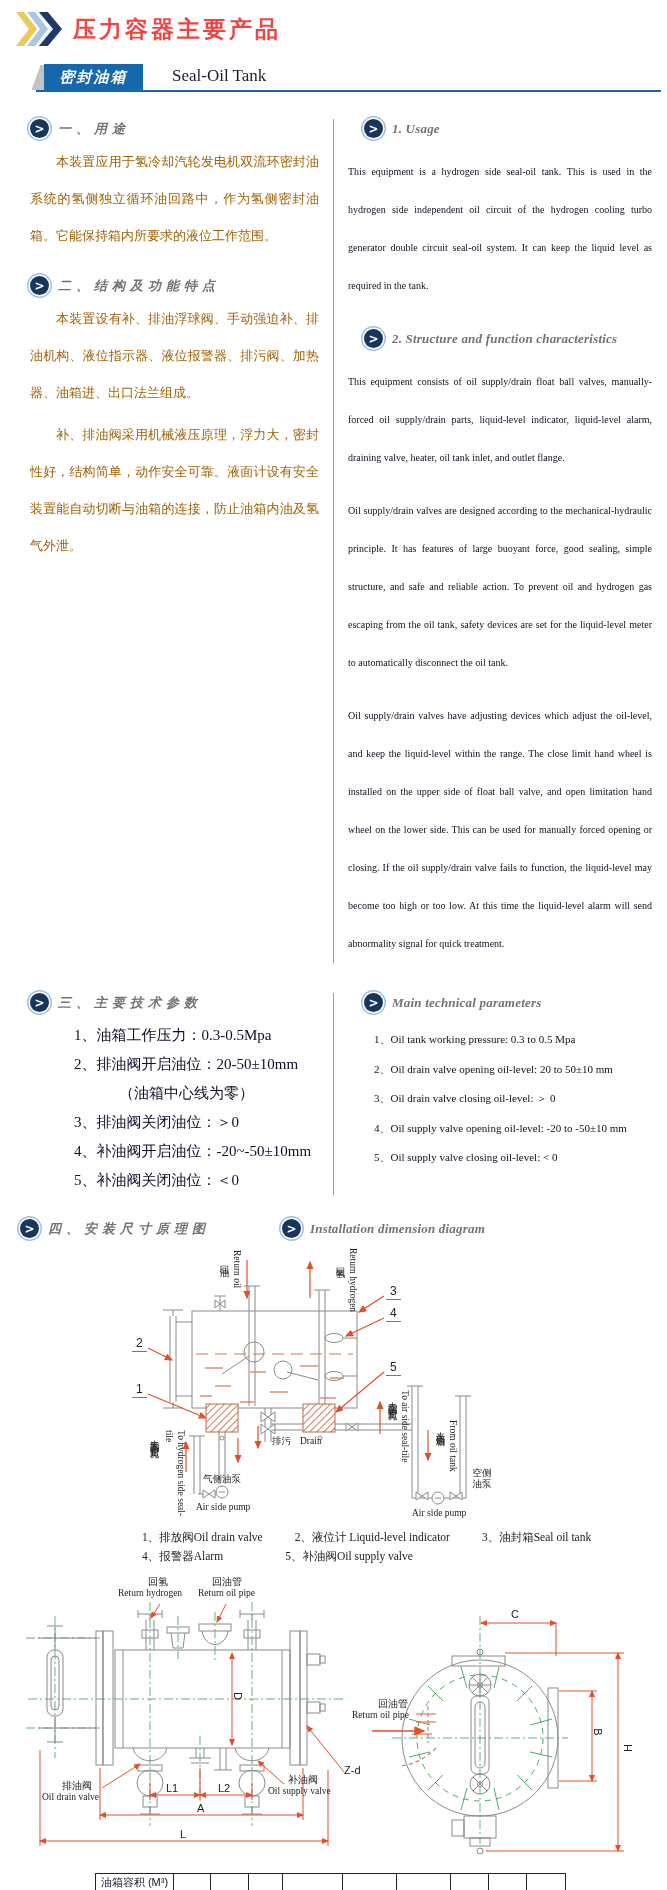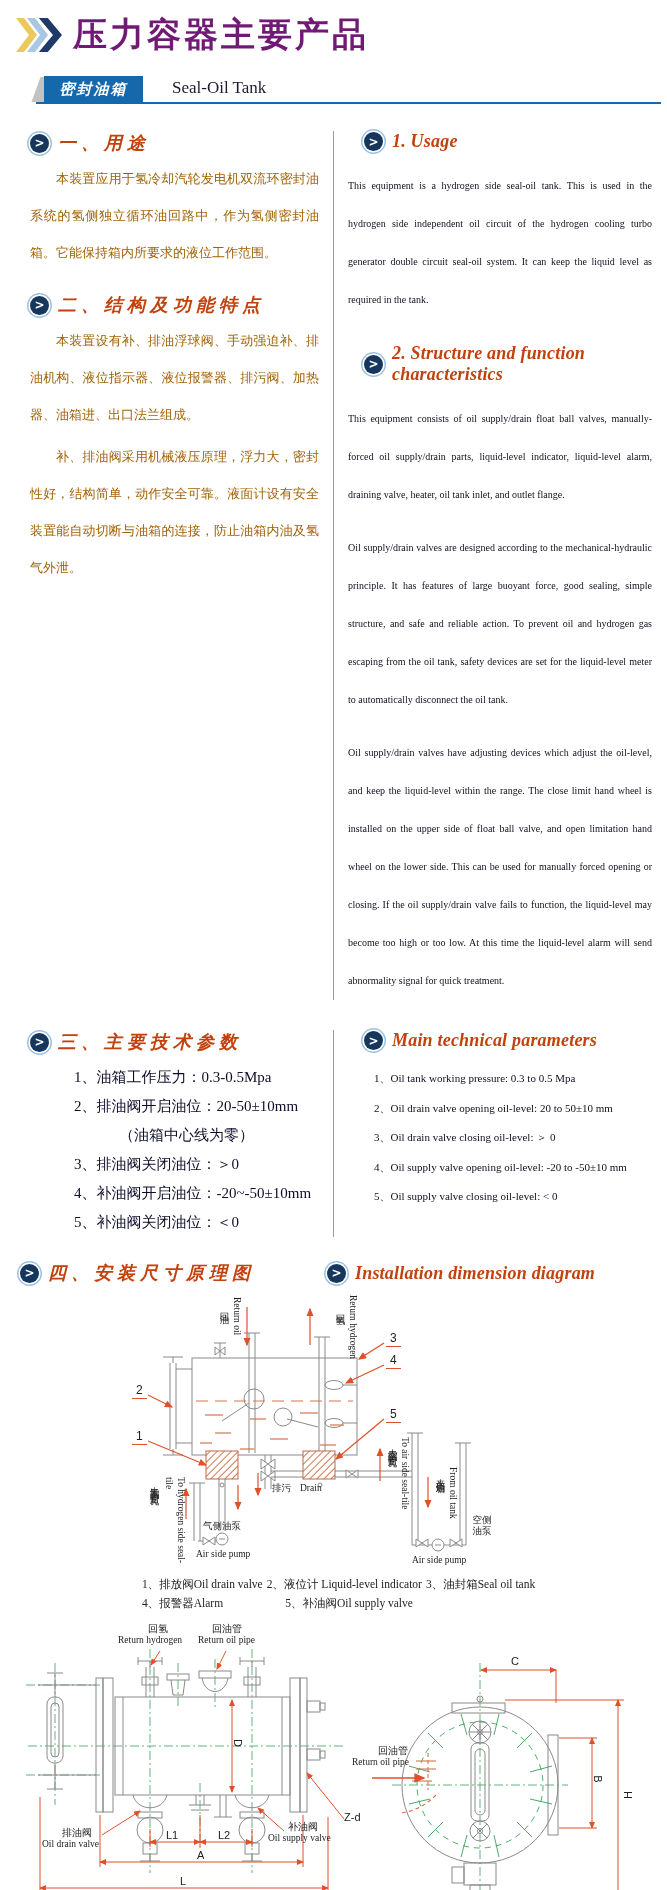--- a/index.html
+++ b/index.html
@@ -1,36 +1,36 @@
 <!DOCTYPE html>
 <html><head>
 <meta charset="utf-8">
 <style>
   * { box-sizing: border-box; margin: 0; padding: 0; }
   body { background:#fff; font-family:"Liberation Serif", serif; color:#15152a; }
   .page { position:relative; width:667px; height:1890px; margin:0 auto; background:#fff; overflow:hidden; }
 
   
   .hdr { display:flex; align-items:center; padding:12px 0 0 16px; }
-  .hdr h1 { font-size:34px; font-family:Liberation Serif, serif; font-weight:bold; color:#701a75; letter-spacing:3px; margin-left:9px; }
+  .hdr h1 { font-size:23px; font-family:Liberation Serif, serif; font-weight:bold; color:#ef4444; letter-spacing:3px; margin-left:9px; }
 
   
   .tabrow { position:relative; margin-top:17px; height:30px; }
   .tab-edge { position:absolute; left:36px; top:2px; width:15px; height:25px; background:#c3c3c3; transform:skewX(-20deg); }
   .tab { position:absolute; left:44px; top:1px; width:99px; height:26px; background:#1568ac; color:#fff;
          display:flex; align-items:center; justify-content:center; font-size:15px; font-weight:bold; font-style:italic; letter-spacing:2px; }
   .tab-en { position:absolute; left:172px; top:3px; font-size:17px; color:#1a1a2e; }
   .tabline { position:absolute; left:36px; right:6px; top:27px; height:2px; background:#1568ac; }
 
   
   .sh { display:flex; align-items:center; gap:9px; }
   .sicon { flex:0 0 auto; width:19px; height:19px; border-radius:50%; background:#16365c; color:#fff;
            display:flex; align-items:center; justify-content:center; font-size:12px; font-weight:bold;
            font-family:"DejaVu Sans", sans-serif; box-shadow:0 0 0 1.5px #fff, 0 0 0 3px #9cc0e0; }
-  .sh .t { font-size:18px; font-weight:bold; font-style:italic; color:#c2410c; }
+  .sh .t { font-size:13px; font-weight:bold; font-style:italic; color:#737373; }
   .sh-cn .t { letter-spacing:5px; }
   .sh-en .t { letter-spacing:0.2px; }
 
   
   .cols { display:grid; grid-template-columns:333px 334px; }
   .colL { padding:0 14px 0 30px; }
   .colR { border-left:1px solid #9a9a9a; padding:0 15px 0 14px; }
   .colR .sh { margin-left:16px; }
   .block1 { margin-top:26px; }
   .pcn { font-size:13px; line-height:37px; text-align:justify; text-indent:2em; margin-top:5px; color:#a16207; }
@@ -58,21 +58,21 @@
   .vt  { writing-mode:vertical-rl; white-space:normal; }
   .wrap2 { width:24px; white-space:normal; text-align:center; }
   .num { position:absolute; font-size:12px; font-family:"Liberation Sans", sans-serif; color:#222;
          border-bottom:1.5px solid #e0512a; padding:0 4px 1px; }
   .dim { position:absolute; font-size:11px; font-family:"Liberation Sans", sans-serif; color:#222; }
   .rot { transform:rotate(90deg); }
 
   
   .legend { margin:10px 0 0 142px; font-size:11.5px; color:#222; }
   .legend .row { display:flex; margin-top:4px; }
-  .legend .row1 span + span { margin-left:4px; }
+  .legend .row1 span + span { margin-left:32px; }
   .legend .row2 span + span { margin-left:62px; }
 
   
   table.tbl { border-collapse:collapse; margin:10px 0 0 95px; font-family:"Liberation Sans", sans-serif; }
   .tbl td { border:1.3px solid #222; text-align:center; vertical-align:middle; }
   .tbl .hrow td { height:31px; font-size:13.5px; }
   .tbl .vrow td { height:23px; font-size:13.5px; }
   .tbl .cap { font-size:9.5px; line-height:1.3; padding:1px 3px; }
   .tbl .cap .l1 { font-size:11px; }
 

